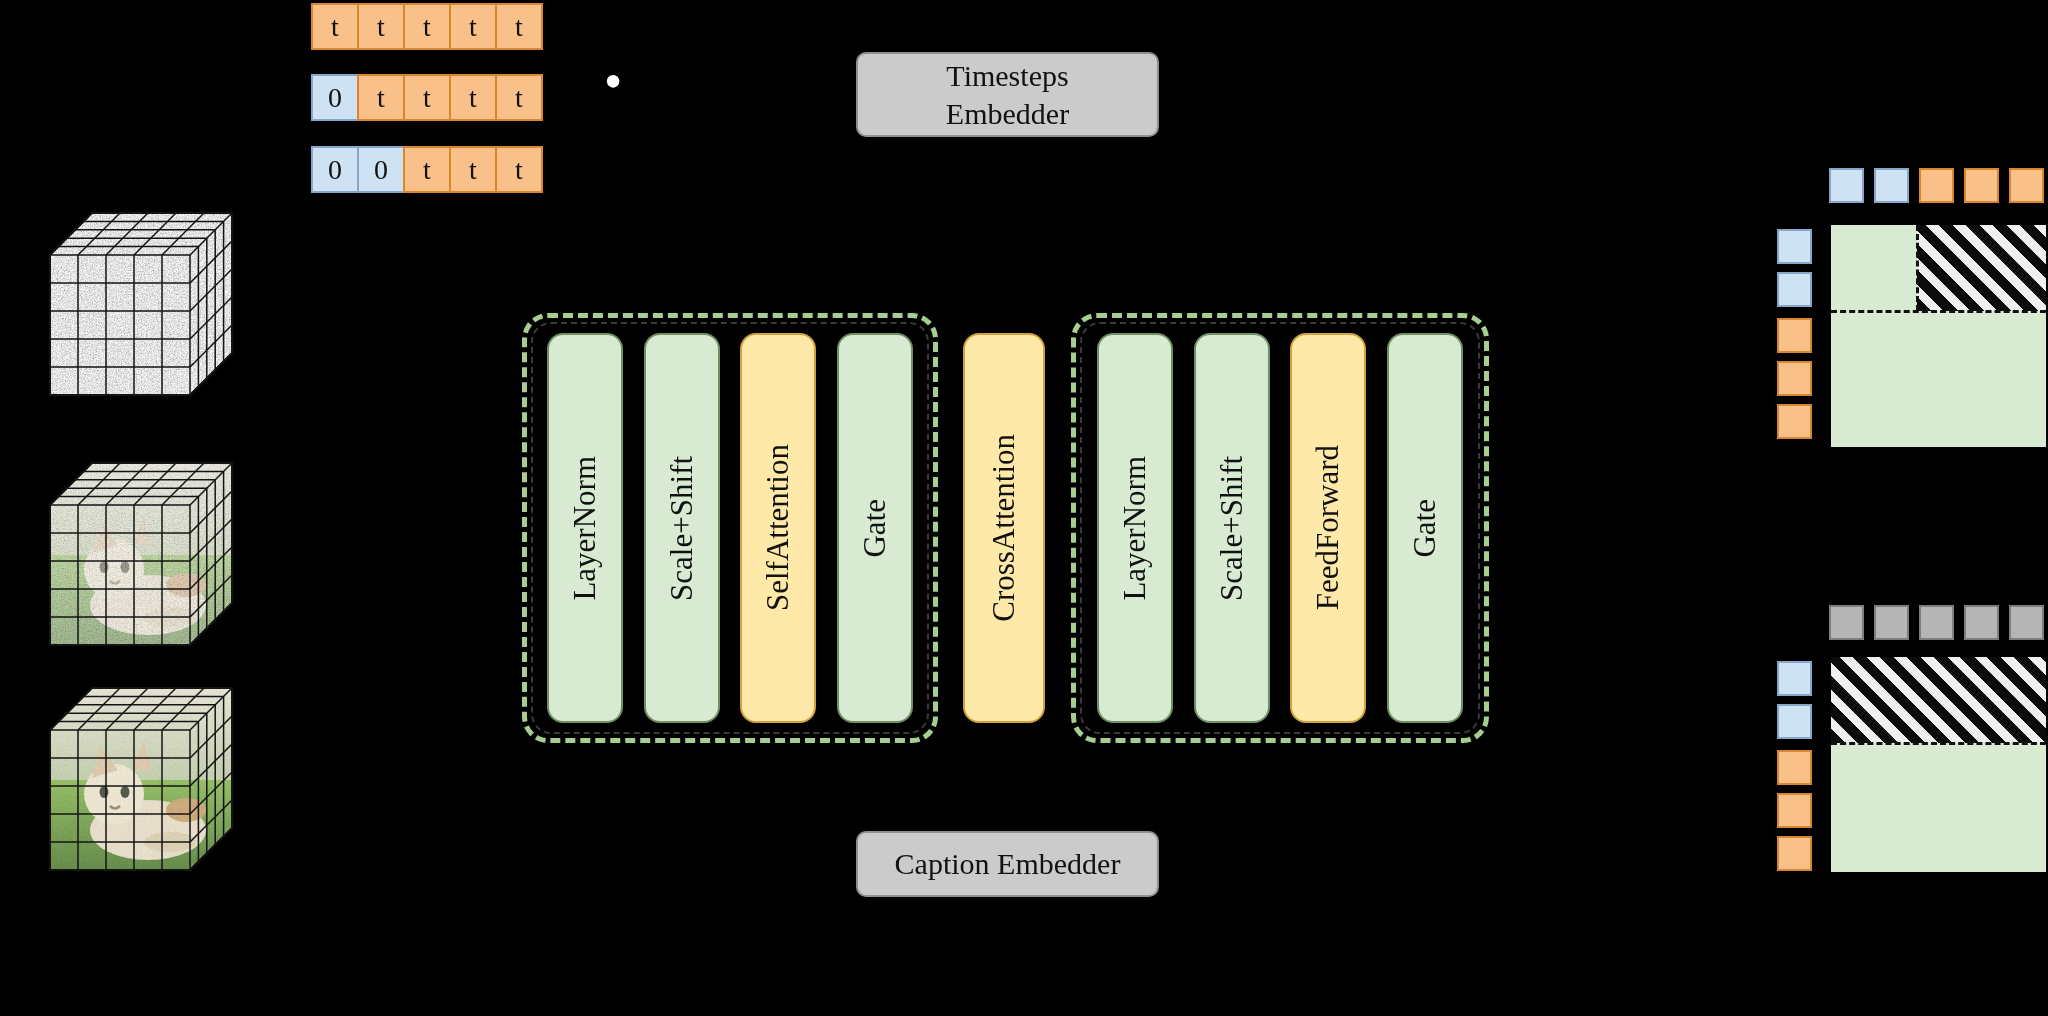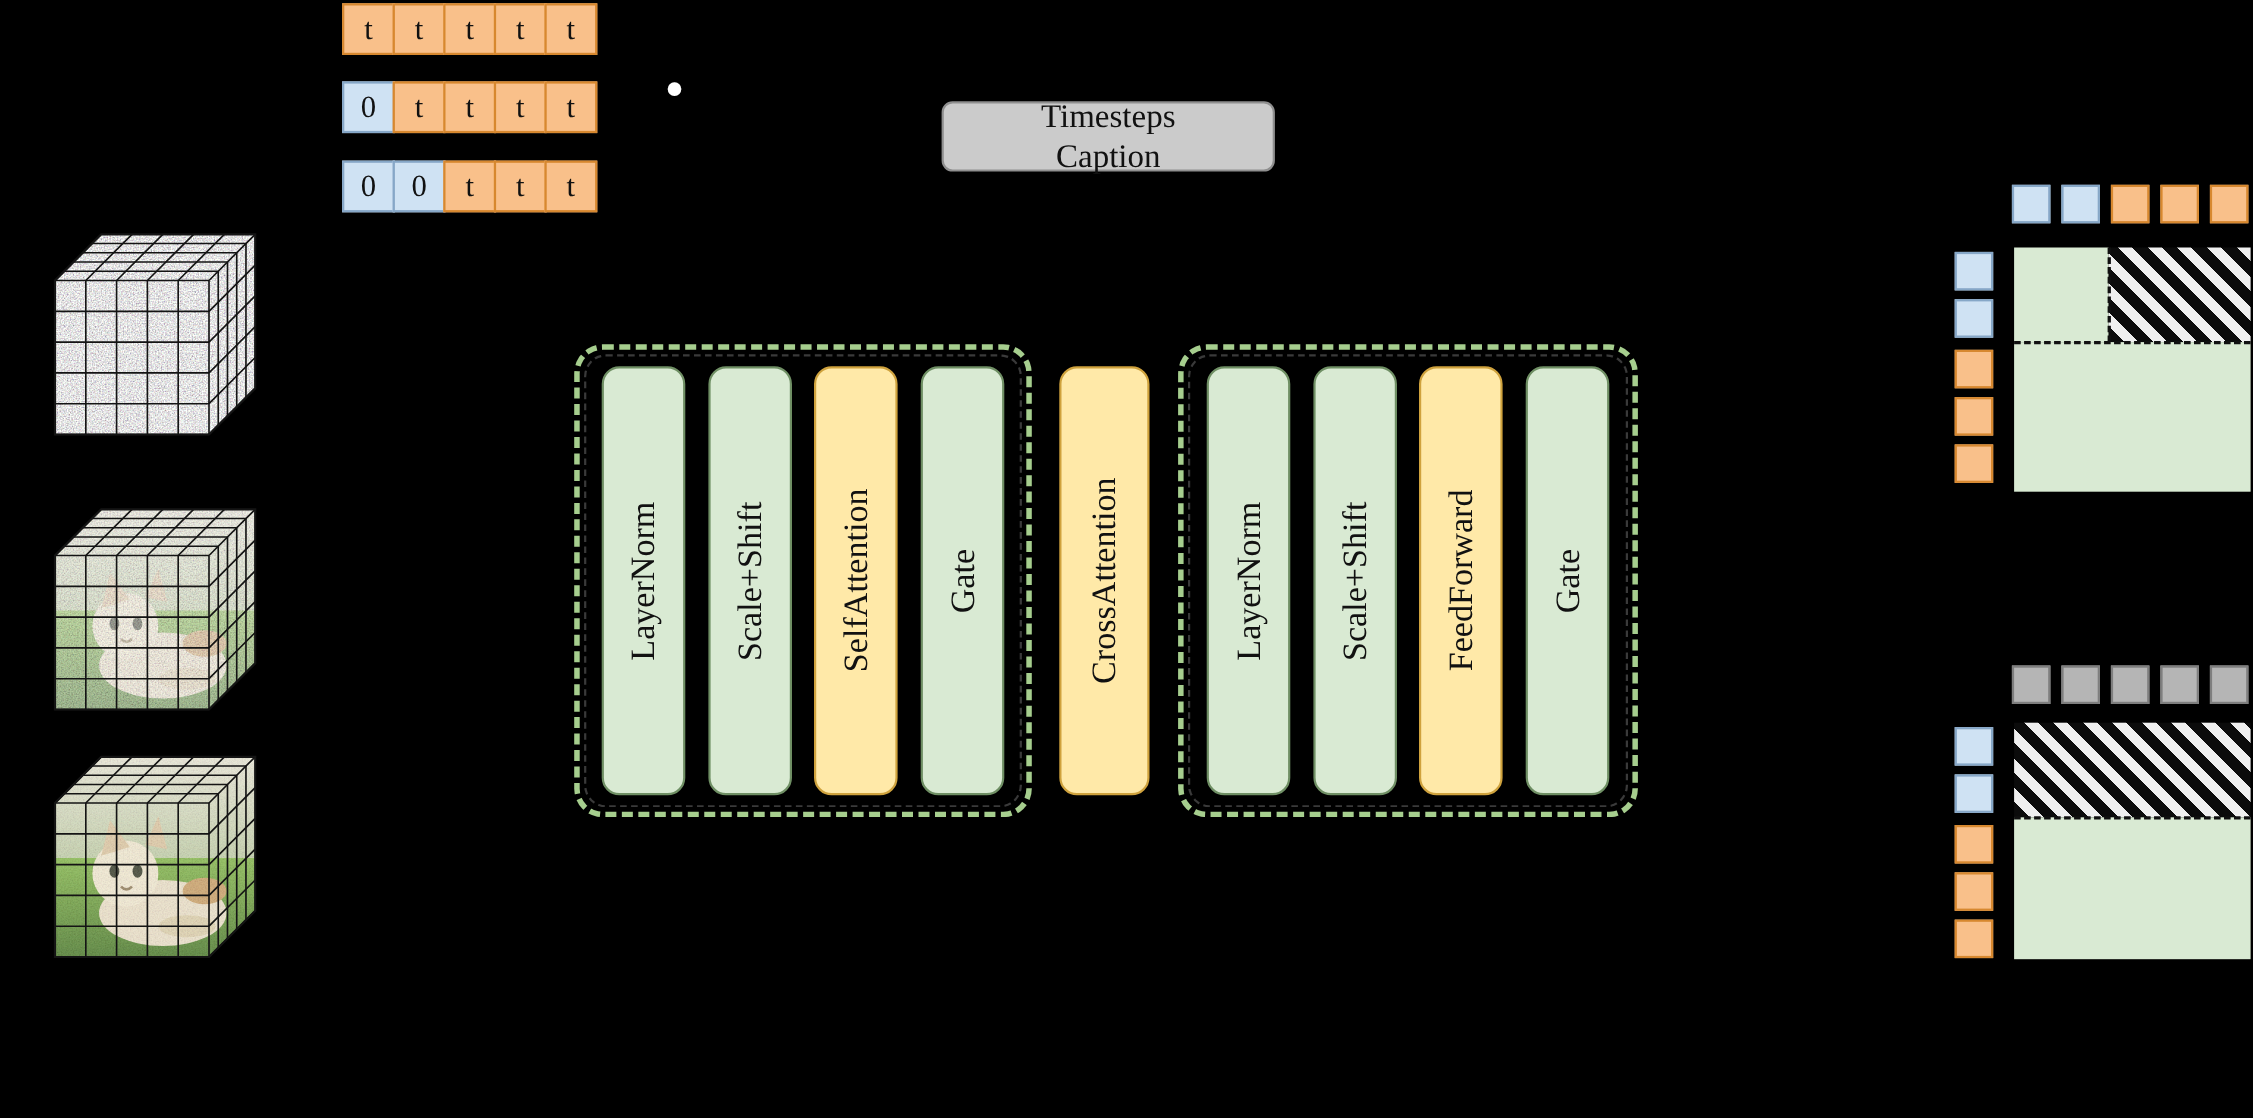--- a/index.html
+++ b/index.html
@@ -71,23 +71,26 @@
     <div class="token-row" style="left:311px; top:146px;">
       <div class="cell blue">0</div>
       <div class="cell blue">0</div>
       <div class="cell orange">t</div>
       <div class="cell orange">t</div>
       <div class="cell orange">t</div>
     </div>
     <div class="bullet" style="left:604px; top:56px;">•</div>
   </div>
 
-  <div class="gray-box" style="left:856px; top:52px; width:303px; height:64px;margin-top:40px;">
+  <div class="gray-box" style="left:856px; top:52px; width:303px; height:85px;">
     <div>Timesteps</div>
-    <div>Caption</div>
+    <div>Embedder</div>
+  </div>
+  <div class="gray-box" style="left:856px; top:831px; width:303px; height:66px;">
+    <div>Caption Embedder</div>
   </div>
 
   <svg class="abs" style="left:48px; top:205px;" width="190" height="195" viewBox="0 0 190 195">
     <defs>
       <clipPath id="cubeClip">
           <path d="M2,50 L44,8 L184,8 L184,148 L142,190 L2,190 Z"></path>
         </clipPath>
       <filter id="noiseF" x="-5%" y="-5%" width="110%" height="110%">
         <feTurbulence type="fractalNoise" baseFrequency="0.75" numOctaves="2" seed="11"></feTurbulence>
         <feColorMatrix type="saturate" values="0.25"></feColorMatrix>

